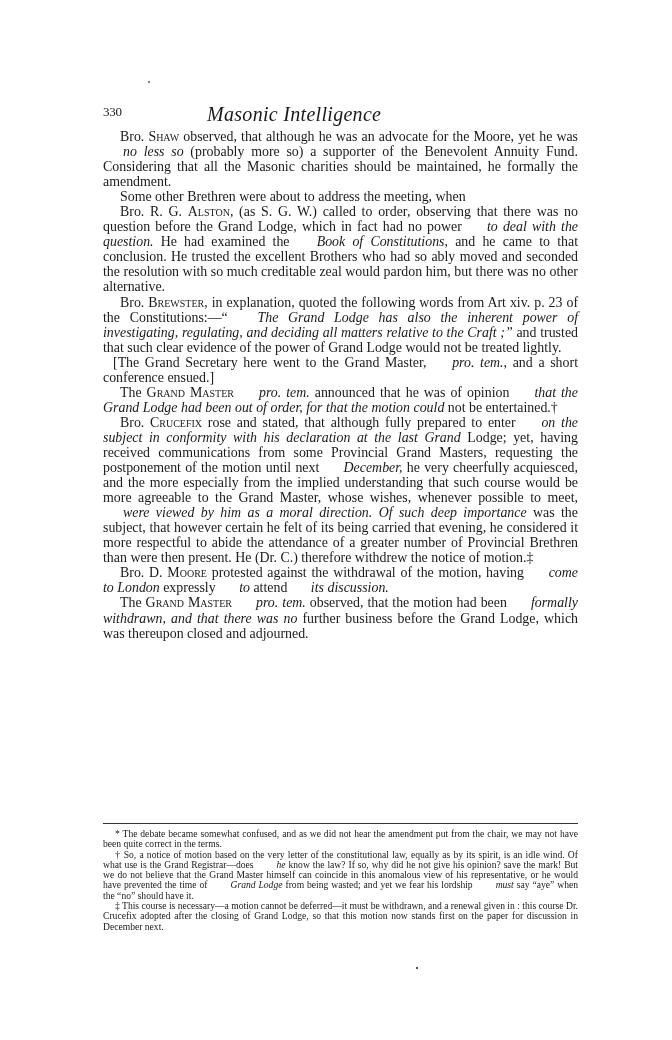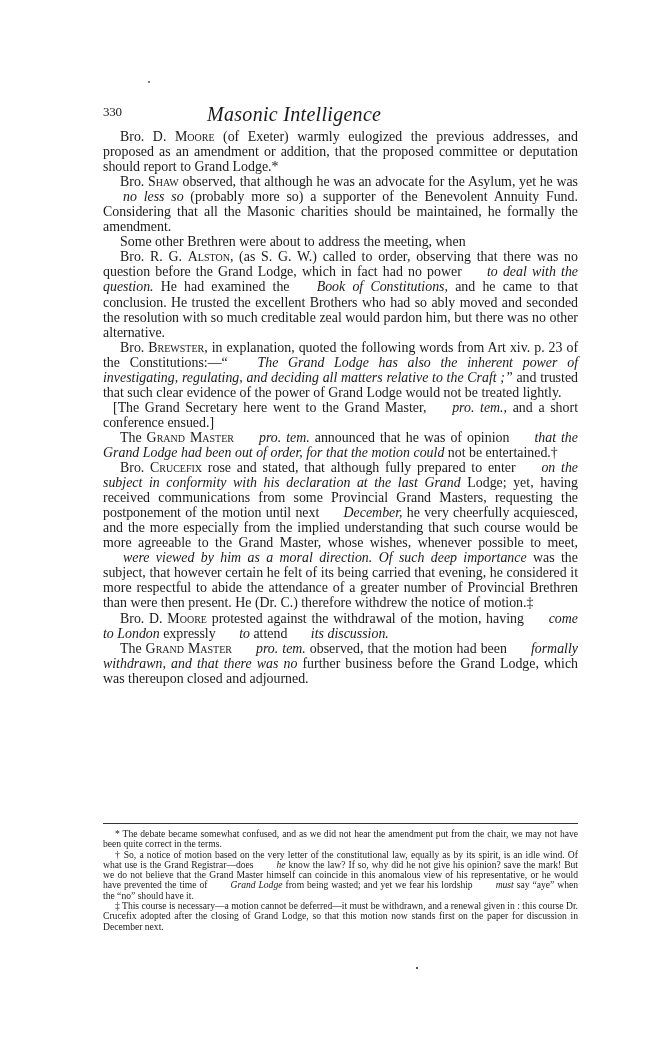--- a/index.html
+++ b/index.html
@@ -24,23 +24,22 @@
 
 <div class="stray-dot"></div>
 
 <div class="page">
   <div class="header">
     <span class="page-number">330</span>
     <span class="running-title">Masonic Intelligence</span>
   </div>
 
   <div class="body-text">
-    <p><span>Bro. D. </span><span class="sc">Moore</span><span> (of Exeter) warmly eulogized the previous addresses, and proposed as an amendment or addition, that the proposed committee or deputation should report to Grand Lodge.*</span></p>
 
-    <p><span>Bro. </span><span class="sc">Shaw</span><span> observed, that although he was an advocate for the Asylum, yet he was </span><span class="it">no less so</span><span> (probably more so) a supporter of the Benevolent Annuity Fund.  Considering that all the Masonic charities should be maintained, he formally the amendment.</span></p>
+    <p><span>Bro. </span><span class="sc">Shaw</span><span> observed, that although he was an advocate for the Moore, yet he was </span><span class="it">no less so</span><span> (probably more so) a supporter of the Benevolent Annuity Fund.  Considering that all the Masonic charities should be maintained, he formally the amendment.</span></p>
 
     <p>Some other Brethren were about to address the meeting, when</p>
 
     <p><span>Bro. R. G. </span><span class="sc">Alston</span><span>, (as S. G. W.) called to order, observing that there was no question before the Grand Lodge, which in fact had no power </span><span class="it">to deal with the question.</span><span>  He had examined the </span><span class="it">Book of Constitutions,</span><span> and he came to that conclusion.  He trusted the excellent Brothers who had so ably moved and seconded the resolution with so much creditable zeal would pardon him, but there was no other alternative.</span></p>
 
     <p><span>Bro. </span><span class="sc">Brewster</span><span>, in explanation, quoted the following words from Art xiv. p. 23 of the Constitutions:—“ </span><span class="it">The Grand Lodge has also the inherent power of investigating, regulating, and deciding all matters relative to the Craft ;”</span><span> and trusted that such clear evidence of the power of Grand Lodge would not be treated lightly.</span></p>
 
     <p class="noindent"><span>[The Grand Secretary here went to the Grand Master, </span><span class="it">pro. tem.,</span><span> and a short conference ensued.]</span></p>
 
     <p><span>The </span><span class="sc">Grand Master</span><span class="it"> pro. tem.</span><span> announced that he was of opinion </span><span class="it">that the Grand Lodge had been out of order, for that the motion could</span><span> not be entertained.†</span></p>

